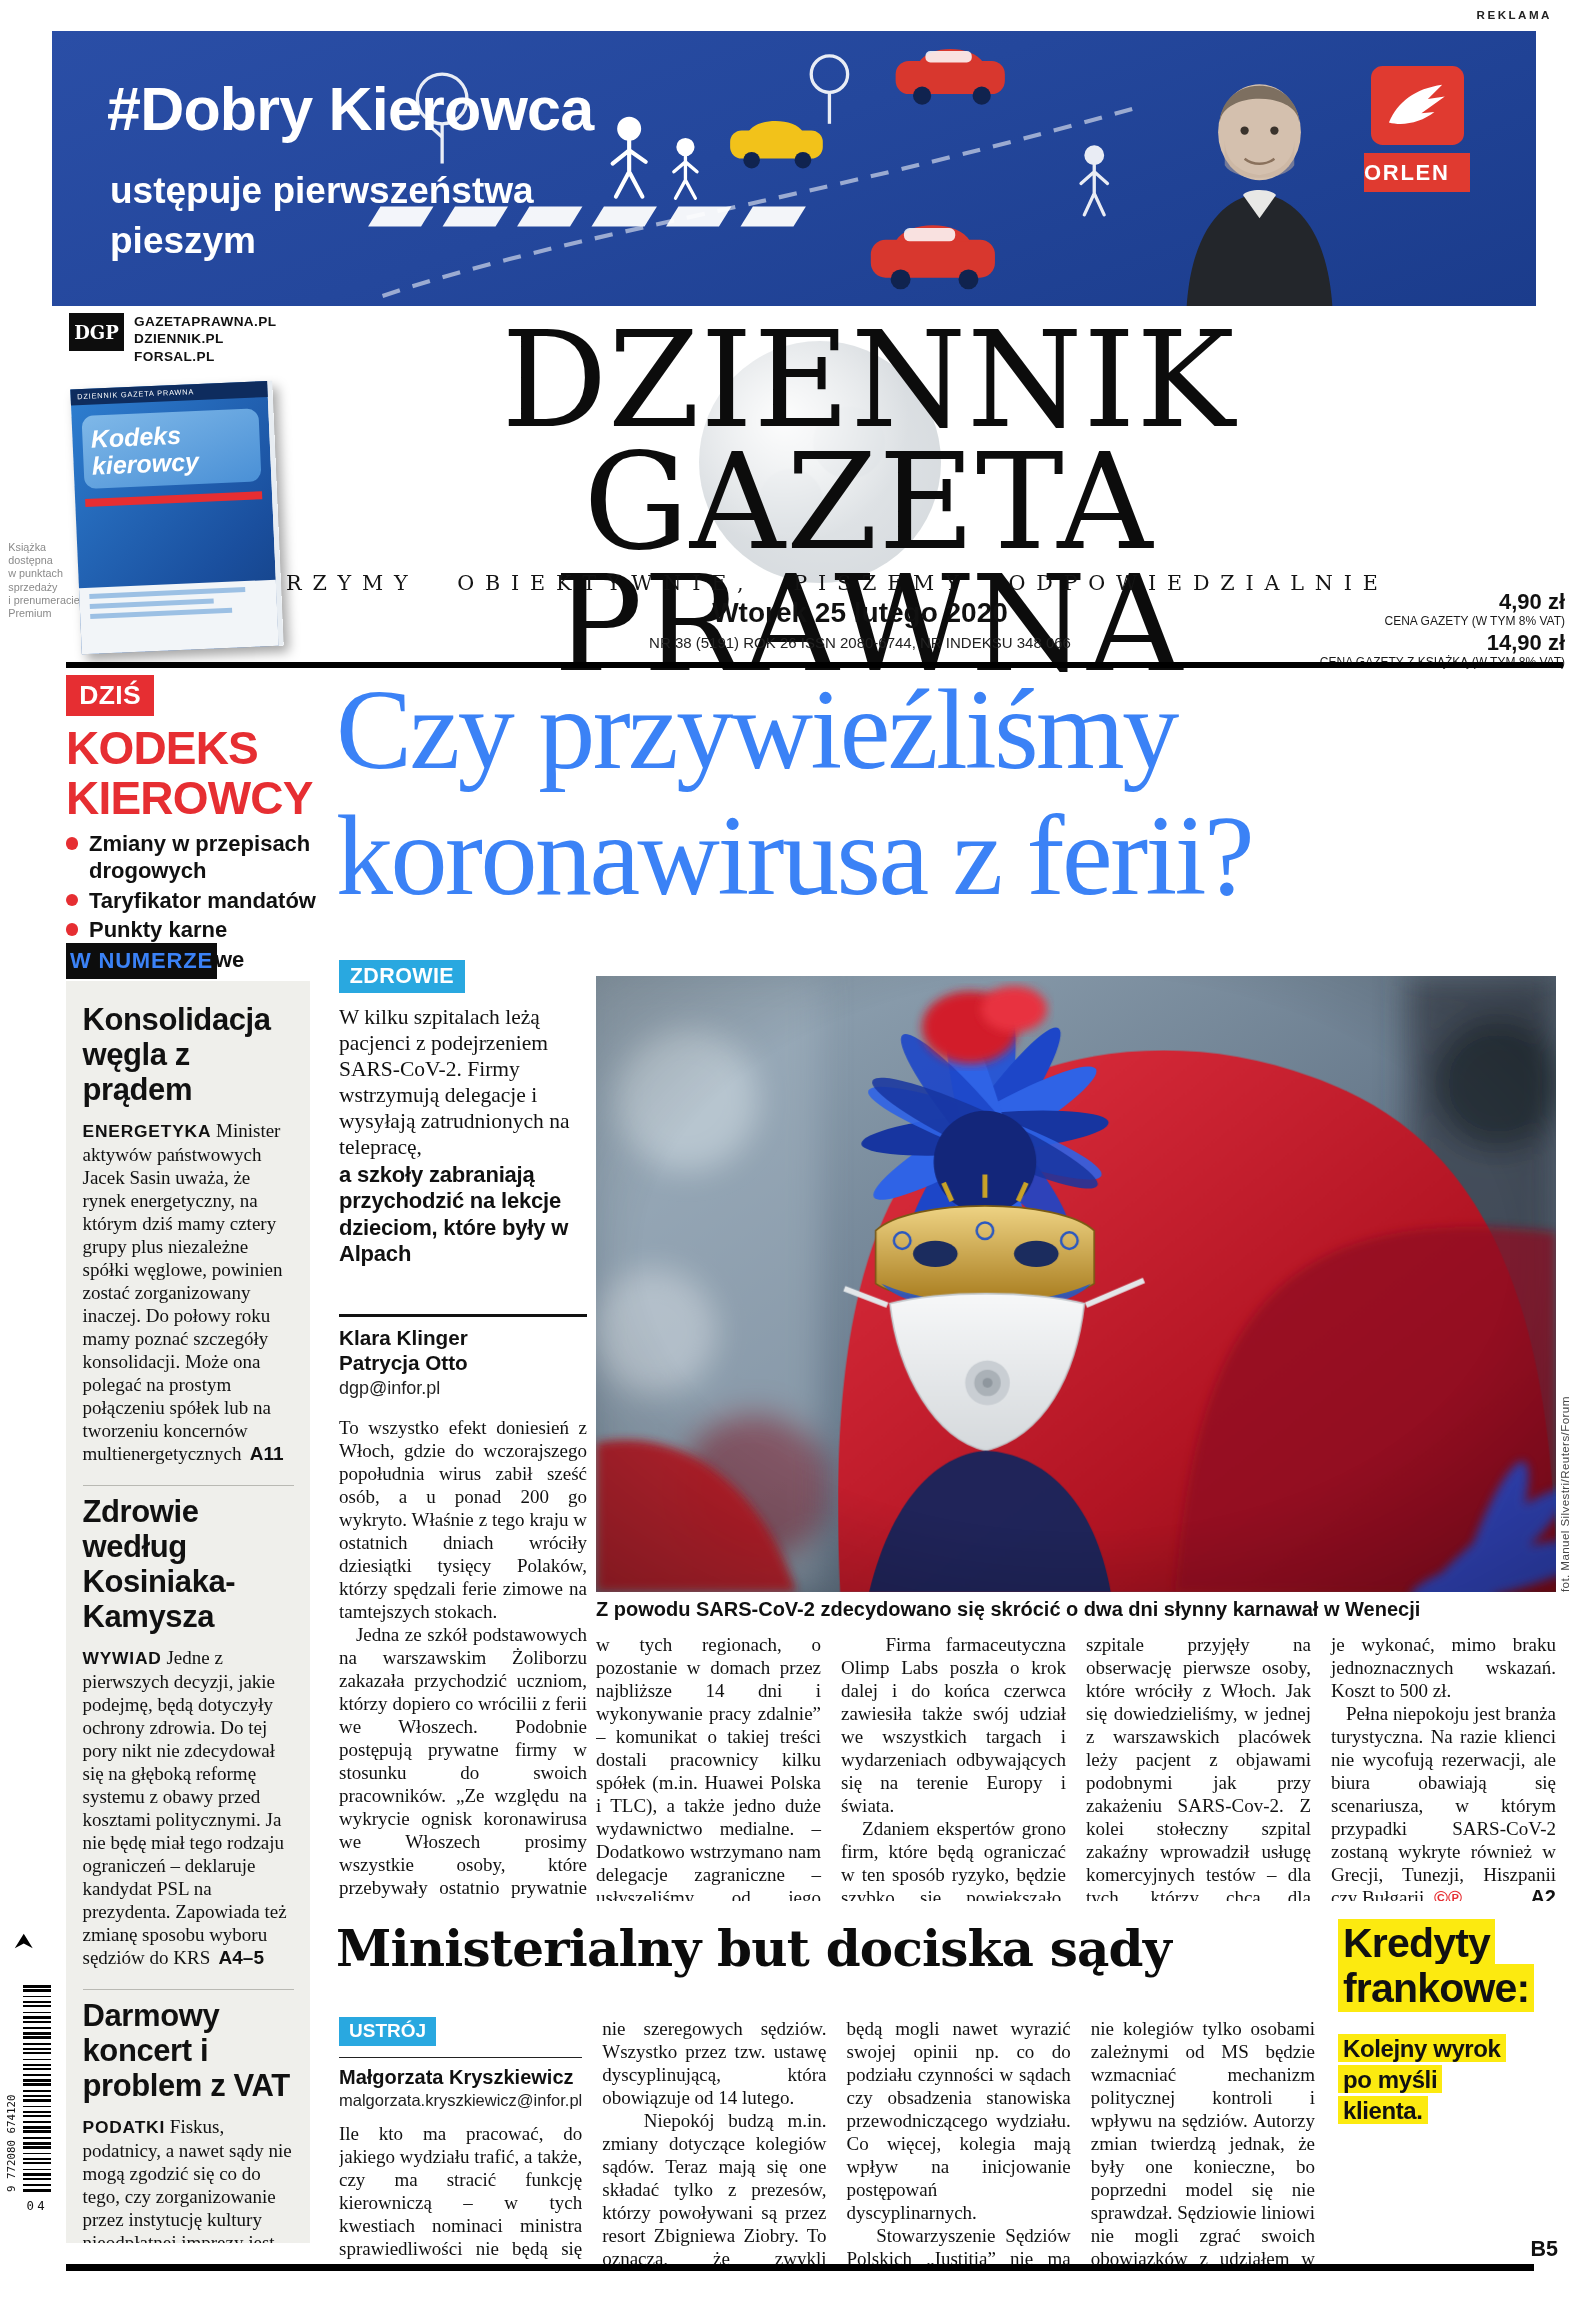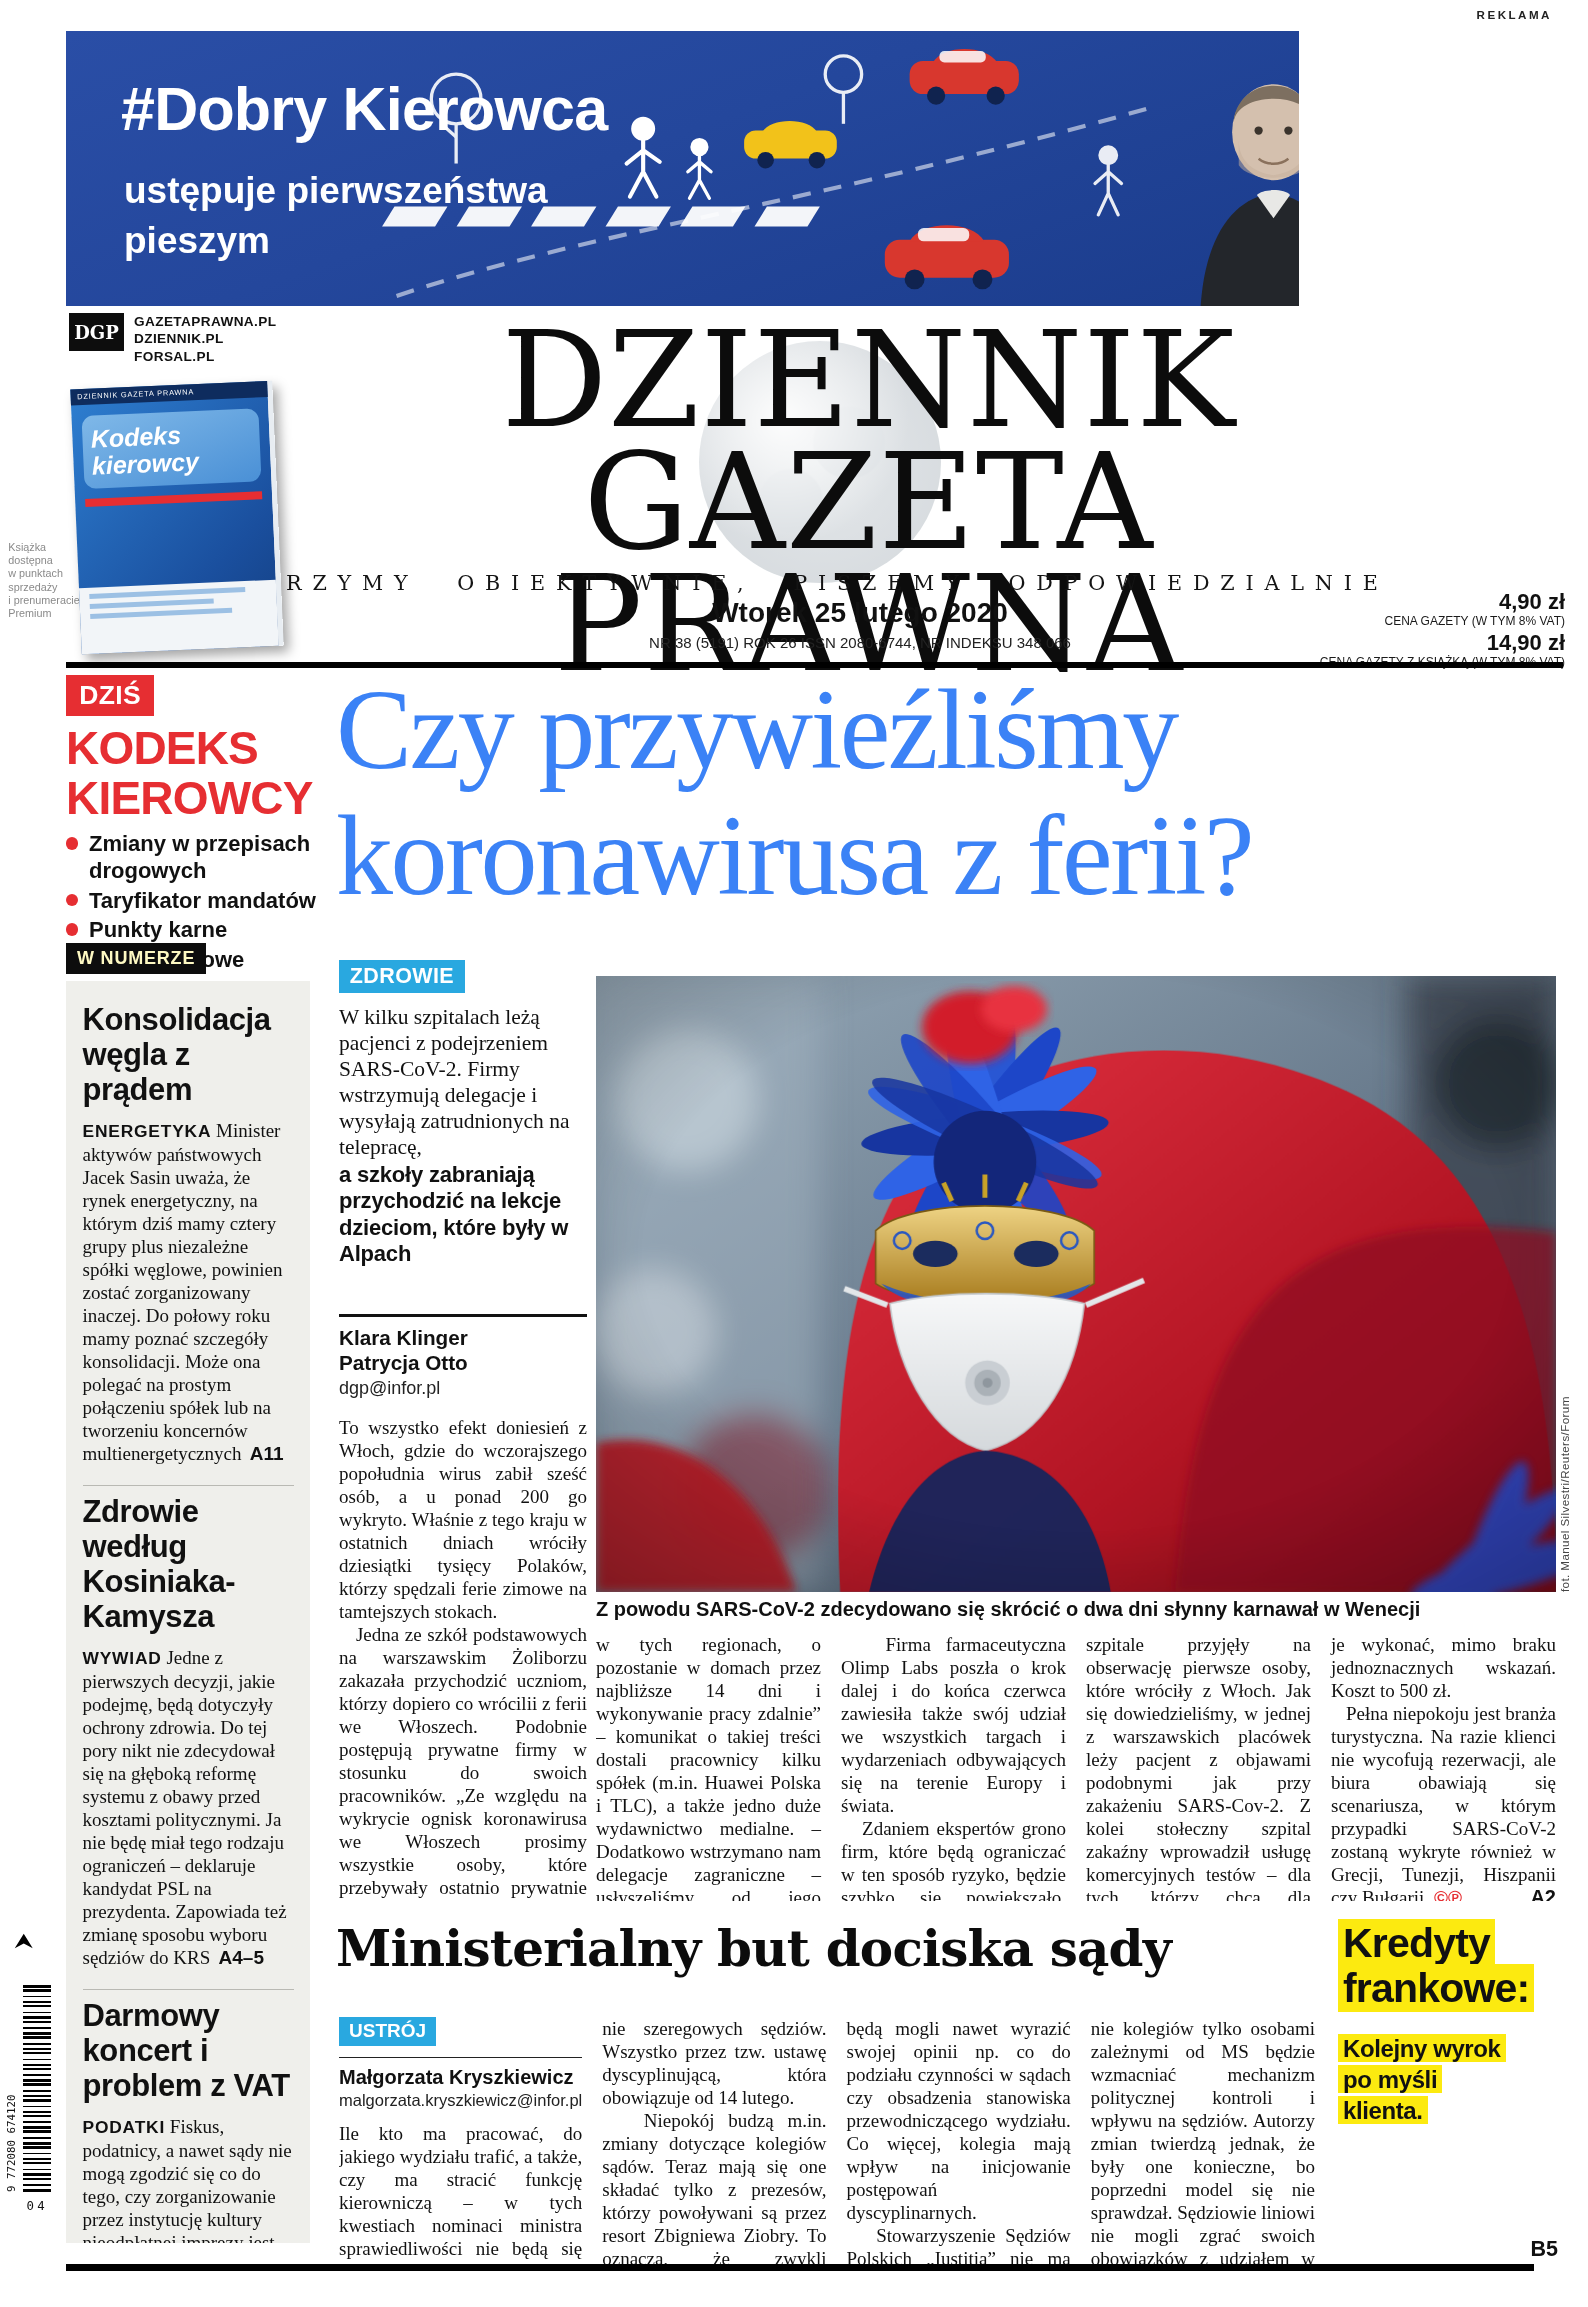--- a/index.html
+++ b/index.html
@@ -3,21 +3,21 @@
 <meta charset="utf-8">
 <style>
   html,body{margin:0;padding:0;background:#fff;}
   .sheet{position:relative;width:1588px;height:2307px;background:#fff;overflow:hidden;
          font-family:"Liberation Sans",sans-serif;color:#111;}
   .abs{position:absolute;}
   .pre{white-space:pre-line;}
 
   
   .reklama{right:36px;top:8.3px;font-size:11.6px;font-weight:600;letter-spacing:2.5px;color:#222;}
-  .ad{left:66px;top:31px;width:1233px;height:275px;overflow:hidden;
+  .ad{left:52px;top:31px;width:1484px;height:275px;overflow:hidden;
       background:linear-gradient(160deg,#2a4ea6 0%,#24479c 45%,#1b3c8c 100%);}
   .ad-headline{left:55px;top:43px;color:#fff;font-weight:800;font-size:61px;letter-spacing:-0.8px;}
   .ad-sub{left:58px;color:#fff;font-weight:700;font-size:37px;}
   .ad-svg{left:314px;top:0;width:811px;height:275px;}
   .ad-man{left:1123px;top:30px;width:169px;height:245px;}
   .orlen{left:1312px;top:35px;width:106px;}
   .orlen-sq{width:93px;height:79px;margin:0 auto;background:#e03a30;border-radius:11.6px;
             display:flex;align-items:center;justify-content:center;}
   .orlen-bar{margin-top:8.3px;background:#e03a30;padding:6.6px 0;color:#fff;font-weight:800;
              font-size:22px;letter-spacing:1.7px;}
@@ -56,22 +56,22 @@
   .mast-rule{left:66px;top:662px;width:1497px;height:5.8px;background:#000;}
 
   
   .dzis{left:66px;top:675px;background:#e62e32;color:#fff;font-weight:800;font-size:26.5px;
         padding:5px 13.2px;letter-spacing:0.4px;}
   .kodeks{left:66px;top:723px;width:265px;color:#e62e32;font-weight:800;font-size:46px;
           line-height:50px;letter-spacing:-0.8px;}
   .bullets{left:66px;top:830px;width:252px;}
   .bullet-row{position:relative;padding-left:23px;margin-bottom:2.5px;font-weight:700;font-size:22px;line-height:27px;}
   .dot{position:absolute;left:0;top:7.4px;width:12.4px;height:12.4px;border-radius:50%;background:#e62e32;}
-  .wnum{left:66px;top:943px;background:#0d0d0d;color:#fef9c3;font-weight:800;font-size:18px;
-        padding:5px 11px;letter-spacing:0.8px;}
+  .wnum{left:66px;top:943px;background:#0d0d0d;color:#3b82f6;font-weight:800;font-size:22px;
+        padding:5px 4px;letter-spacing:0.8px;}
   .graybox{left:66px;top:981px;width:244px;height:1262px;background:#efefeb;box-sizing:border-box;
            padding:13.2px 16.5px;overflow:hidden;}
   .sb-title{font-weight:800;font-size:31px;line-height:35px;letter-spacing:-0.4px;margin:8.3px 0 11.6px;}
   .sb-body{font-family:"Liberation Serif",serif;font-size:19px;line-height:23px;margin:0;}
   .kicker{font-family:"Liberation Sans",sans-serif;font-weight:800;font-size:17.4px;letter-spacing:0.8px;}
   .pageref{font-family:"Liberation Sans",sans-serif;font-weight:800;font-size:19px;margin-left:8.3px;}
   .sb-div{border-top:1.7px solid #b9b9b3;margin:20px 0 1.7px;}
   .press-mark{left:13.2px;top:1932px;width:21.5px;height:18px;}
   .bc-zone{left:5px;top:1985px;width:50px;}
   .bc-num{position:absolute;left:0;top:0;height:207px;writing-mode:vertical-rl;transform:rotate(180deg);

